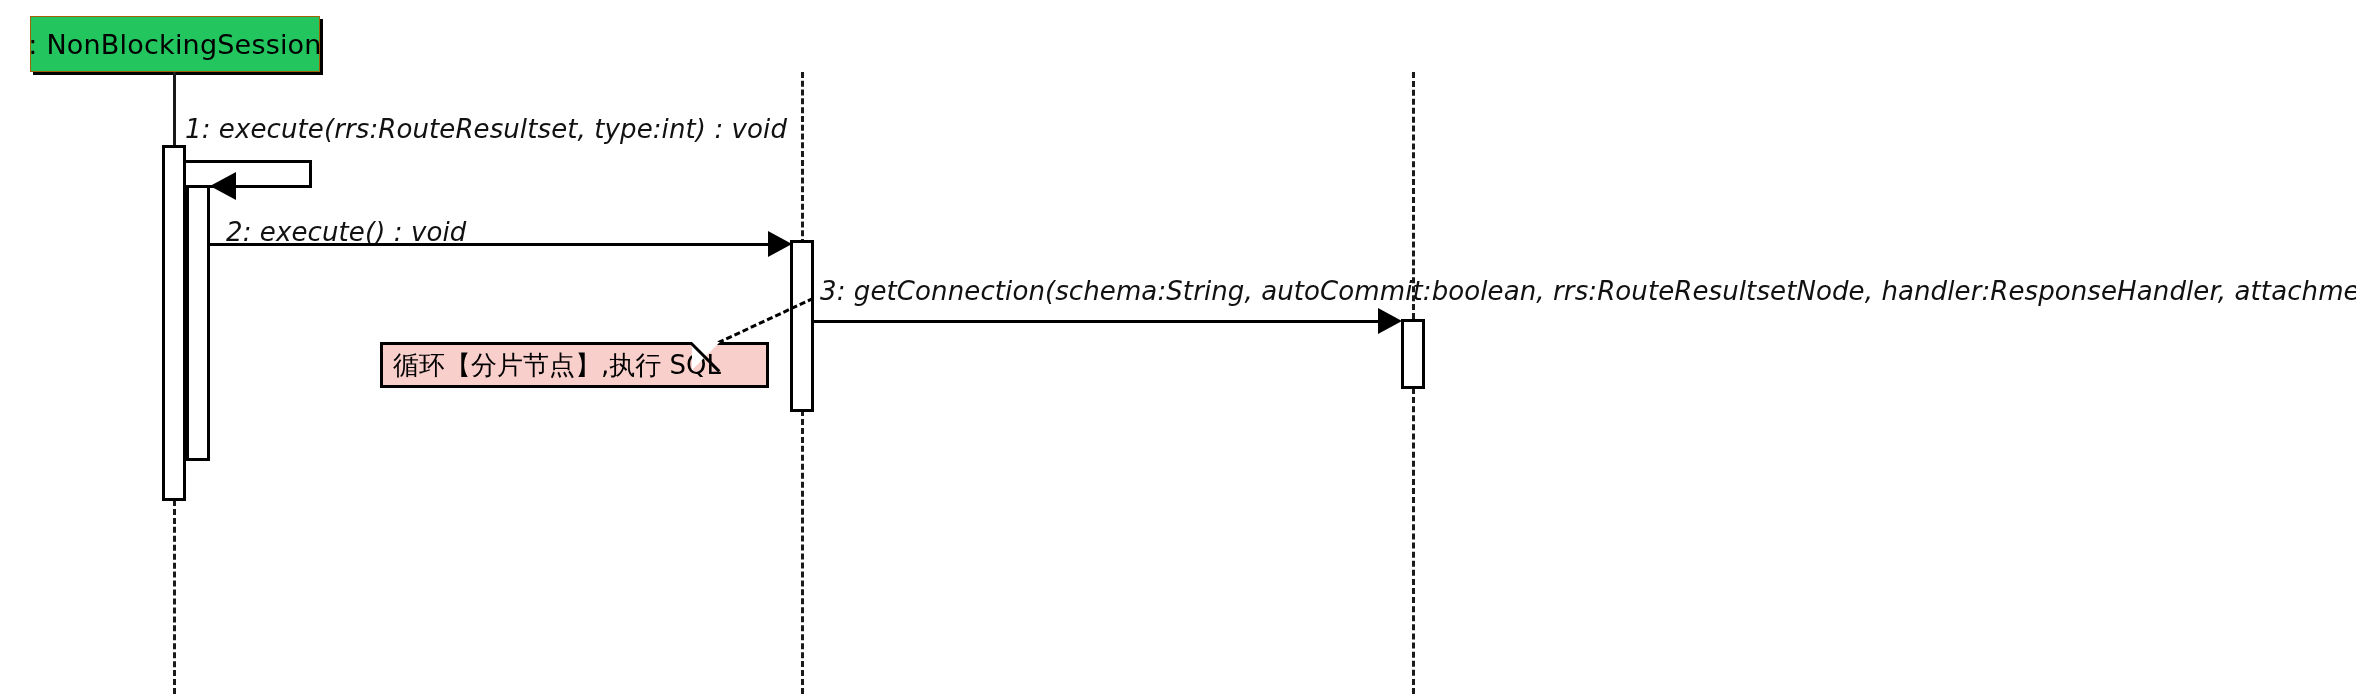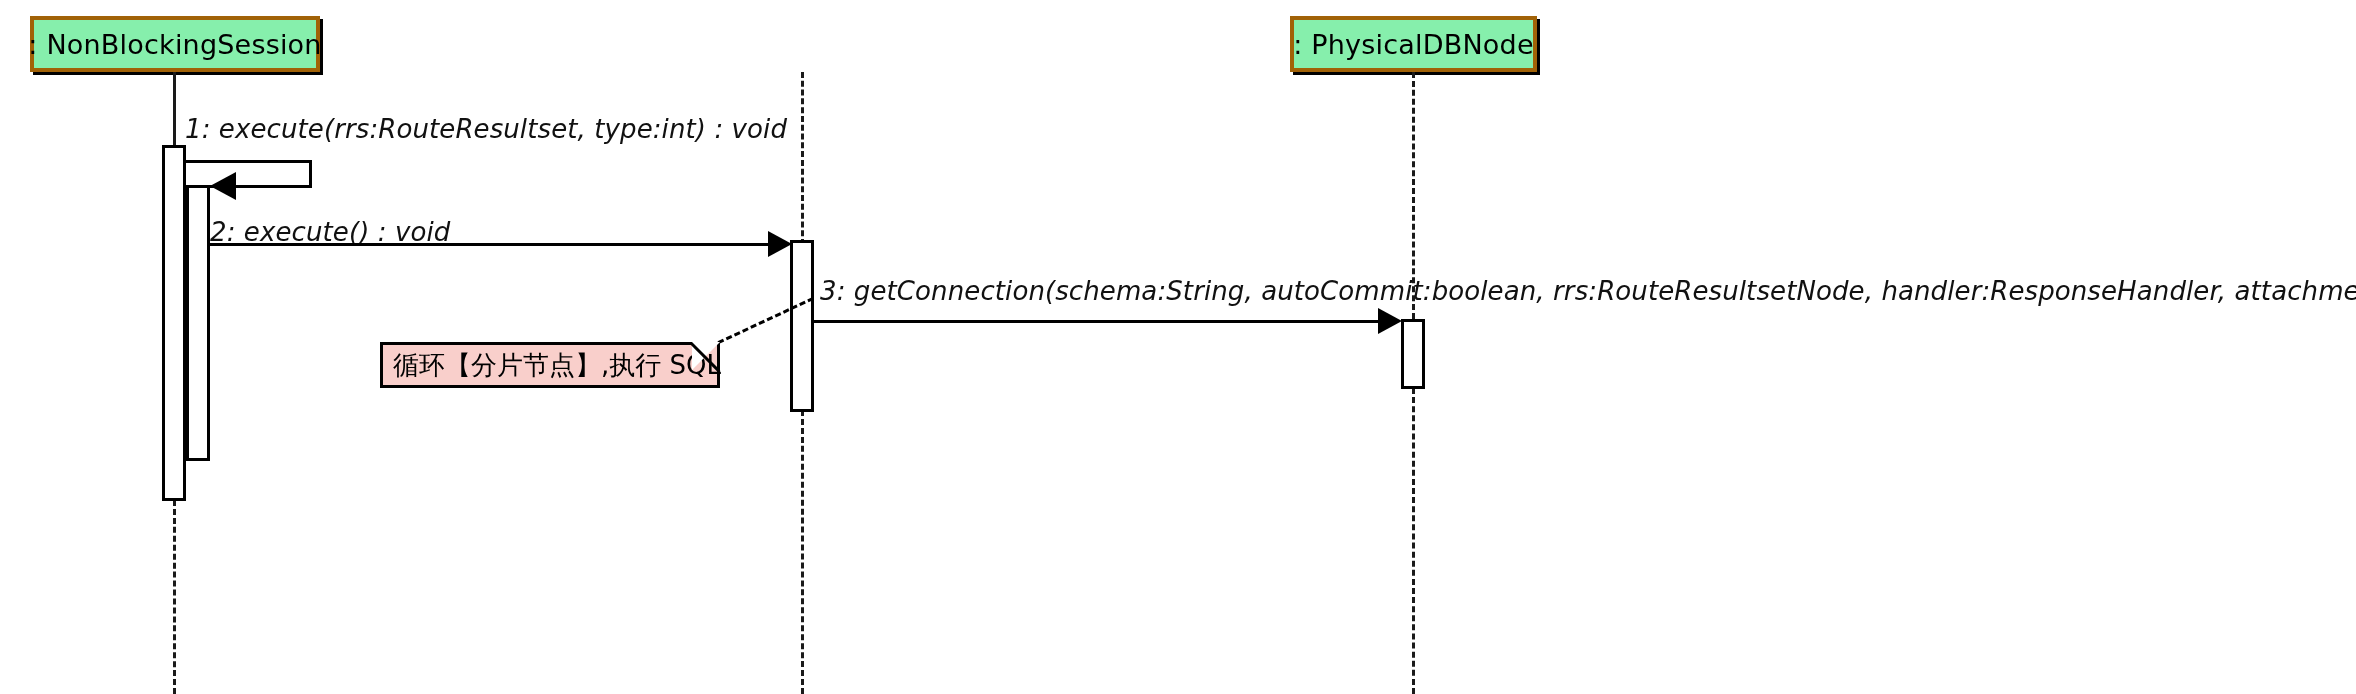--- a/index.html
+++ b/index.html
@@ -14,22 +14,22 @@
     position: relative;
     width: 2356px;
     height: 694px;
     background: #ffffff;
     overflow: hidden;
   }
   
   .lifeline-box {
     position: absolute;
     box-sizing: border-box;
-    background: #86efac;
-    border: 4px solid #a16207;
+    background: #22c55e;
+    border: 1px solid #a16207;
     box-shadow: 3px 3px 0 0 #000000;
     display: flex;
     align-items: center;
     justify-content: center;
     white-space: nowrap;
     font-size: 27px;
     color: #000000;
     letter-spacing: 0.2px;
   }
   
@@ -131,46 +131,43 @@
   <div class="lifeline-stem" style="left:173px; top:500px; height:194px;"></div>
 
   <div class="activation" style="left:162px; top:145px; width:24px; height:356px;"></div>
 
   <div class="activation" style="left:186px; top:185px; width:24px; height:276px;"></div>
 
   <div class="lifeline-stem" style="left:801px; top:72px; height:173px;"></div>
   <div class="lifeline-stem" style="left:801px; top:410px; height:284px;"></div>
   <div class="activation" style="left:790px; top:240px; width:24px; height:172px;"></div>
 
-  <div class="lifeline-box" style="left:1290px; top:16px; width:247px; height:56px;">
-    <span>: PhysicalDBNode</span>
-  </div>
   <div class="lifeline-stem" style="left:1412px; top:72px; height:247px;"></div>
   <div class="lifeline-stem" style="left:1412px; top:388px; height:306px;"></div>
   <div class="activation" style="left:1401px; top:319px; width:24px; height:70px;"></div>
 
   <div class="msg-label" style="left:185px; top:114px;">1: execute(rrs:RouteResultset, type:int) : void</div>
 
   <div class="msg-line" style="left:186px; top:160px; width:126px;"></div>
 
   <div class="msg-vline" style="left:309px; top:160px; height:28px;"></div>
 
   <div class="msg-line" style="left:210px; top:185px; width:102px;"></div>
   <div class="arrow-left" style="left:210px; top:172px;"></div>
 
-  <div class="msg-label" style="left:210px; top:217px;">2: execute() : void</div>
+  <div class="msg-label" style="left:210px; top:217px;padding-left:16px;">2: execute() : void</div>
   <div class="msg-line" style="left:210px; top:243px; width:562px;"></div>
   <div class="arrow-right" style="left:768px; top:231px;"></div>
 
   <div class="msg-label" style="left:820px; top:276px;">3: getConnection(schema:String, autoCommit:boolean, rrs:RouteResultsetNode, handler:ResponseHandler, attachment:Object) : void</div>
   <div class="msg-line" style="left:814px; top:320px; width:569px;"></div>
   <div class="arrow-right" style="left:1378px; top:308px;"></div>
 
   <div class="note-connector" style="left:710px; top:345px; width:114px; transform: rotate(-25deg);"></div>
 
-  <div class="note" style="left:380px; top:342px; width:340px; height:46px;">
+  <div class="note" style="left:380px; top:342px; width:389px; height:46px;">
     <span>循环【分片节点】,执行 SQL</span>
   </div>
 
   <div class="note-fold" style="left:692px; top:342px; border-left-width:28px; border-bottom-width:28px;"></div>
   <div class="note-fold-line" style="left:692px; top:342px; width:40px; transform: rotate(45deg);"></div>
 
 </div>
 
 </body></html>

